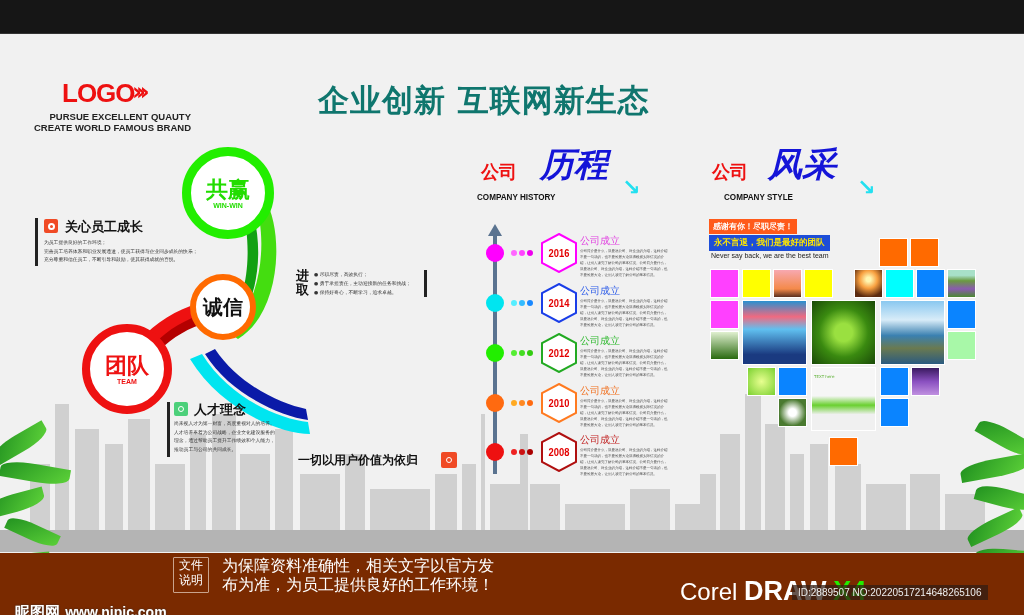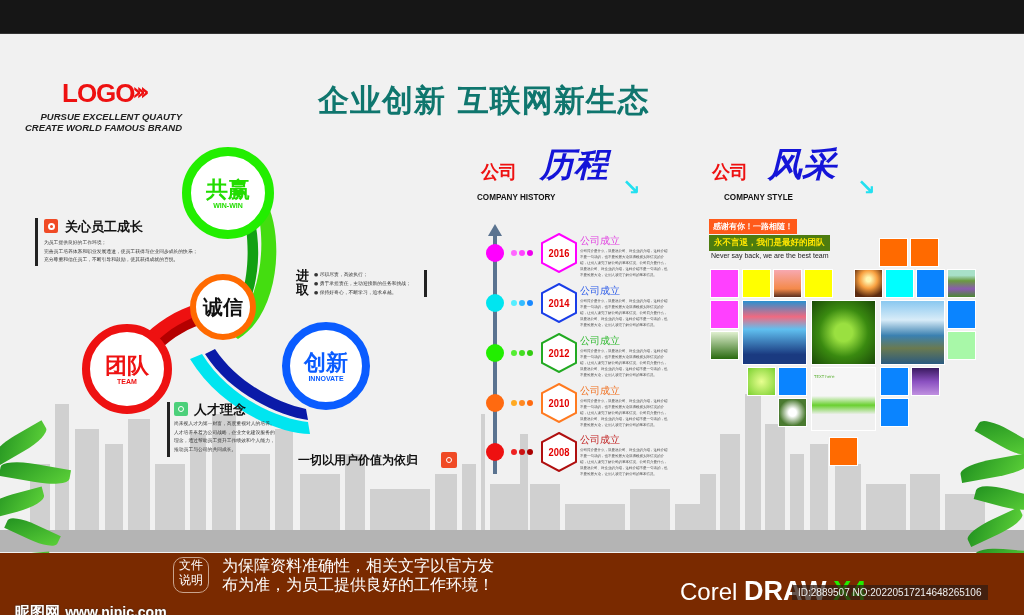--- a/index.html
+++ b/index.html
@@ -39,21 +39,21 @@
   .tl-body { position:absolute; font-size:3.5px; color:#444; line-height:6px; width:90px; }
 
   .section-head-cn { font-weight:bold; font-size:18px; color:#ee1111; }
   .section-head-big { font-family:"DejaVu Serif", serif; font-style:italic; font-weight:bold; color:#1414d8; font-size:34px; }
   .section-head-en { font-family:"Liberation Sans", sans-serif; font-weight:bold; font-size:9px; color:#111; transform:scaleX(0.9); transform-origin:left; }
 
   .tile { position:absolute; border:1px solid #fff; }
 
   
   #footer { position:absolute; left:0; top:553px; width:1024px; height:62px; background:#7a2a00; }
-  .foot-box { position:absolute; border:1px solid #c9a38c; border-radius:10px; color:#fff; font-size:12px; line-height:15px; text-align:center; }
+  .foot-box { position:absolute; border:1px solid #c9a38c; border-radius:1px; color:#fff; font-size:12px; line-height:15px; text-align:center; }
   .foot-note { position:absolute; color:#fff; font-size:16px; line-height:19px; }
   .foot-big { position:absolute; color:#fff; font-size:27px; }
   .foot-corel { position:absolute; color:#fff; font-family:"Liberation Sans", sans-serif; font-size:24px; }
   .foot-id { position:absolute; background:rgba(50,30,20,0.75); color:#eee; font-size:10px; padding:2px 6px; font-family:"Liberation Sans", sans-serif; }
   .watermark { position:absolute; color:#fff; font-weight:bold; font-size:15px; text-shadow:0 0 2px #333; }
 
   .leaf { position:absolute; border-radius: 50% 0 50% 0; background: linear-gradient(135deg,#1f8f1f,#5fd43a); }
 </style>
 </head>
 <body>
@@ -95,21 +95,21 @@
     <div class="sky" style="left:866px;top:450px;width:40px;height:50px;"></div>
     <div class="sky" style="left:910px;top:440px;width:30px;height:60px;"></div>
     <div class="sky" style="left:945px;top:460px;width:40px;height:40px;"></div>
   </div>
   <div class="ground"></div>
 
   <div class="abs" style="left:62px;top:44px;">
     <span class="logo-text">LOGO</span>
   </div>
   <div class="abs logo-arrows" style="left:132px;top:44px;">›››</div>
-  <div class="abs slogan" style="left:24px;top:77px;width:158px;font-style:italic;">
+  <div class="abs slogan" style="left:33px;top:77px;width:158px;">
     <div>PURSUE EXCELLENT QUAUTY</div>
     <div>CREATE WORLD FAMOUS BRAND</div>
   </div>
 
   <div class="abs main-title" style="left:318px;top:46px;">企业创新 互联网新生态</div>
 
   <svg class="abs" style="left:80px;top:110px;" width="300" height="300">
     <path d="M185 55 C 205 90, 200 170, 158 195 L 148 188 C 182 160, 188 95, 175 58 Z" fill="#44dd10"></path>
     <path d="M170 60 C 185 100, 180 160, 150 188 L 145 182 C 170 155, 172 100, 162 64 Z" fill="#12a012"></path>
     <path d="M40 230 C 60 175, 120 150, 160 155 L 155 168 C 120 166, 70 190, 50 235 Z" fill="#ee1111"></path>
@@ -119,24 +119,20 @@
   </svg>
 
   <div class="ring" style="left:182px;top:113px;width:92px;height:92px;border:9px solid #22ee00;">
     <div class="cn" style="color:#22dd00;">共赢</div>
     <div class="en" style="color:#22dd00;">WIN-WIN</div>
   </div>
   <div class="ring" style="left:82px;top:290px;width:90px;height:90px;border:8px solid #ee1111;">
     <div class="cn" style="color:#ee1111;">团队</div>
     <div class="en" style="color:#ee1111;">TEAM</div>
   </div>
-  <div class="ring" style="left:282px;top:288px;width:88px;height:88px;border:8px solid #0a5cff;">
-    <div class="cn" style="color:#0a5cff;">创新</div>
-    <div class="en" style="color:#0a5cff;">INNOVATE</div>
-  </div>
   <div class="ring" style="left:190px;top:240px;width:66px;height:66px;border:6px solid #ff6a00;">
     <div class="cn" style="color:#111;font-size:20px;">诚信</div>
   </div>
 
   <div class="vbar" style="left:35px;top:184px;height:48px;"></div>
   <div class="icon-box" style="left:44px;top:185px;background:#f04a25;">
     <div style="width:7px;height:7px;border:2px solid #fff;border-radius:50%;"></div>
   </div>
   <div class="abs sec-title" style="left:65px;top:184px;">关心员工成长</div>
   <div class="abs small-text" style="left:44px;top:205px;width:180px;">
@@ -244,22 +240,22 @@
     <div class="hex-year" style="left:540px;top:398px;">2008</div>
     <div class="tl-title" style="left:580px;top:399px;color:#c02020;">公司成立</div>
     <div class="tl-body" style="left:580px;top:413px;height:38px;overflow:hidden;">公司简介是什么，就是说公司、对企业的介绍，这样介绍不是一句话的，也不是长篇大论就得根据实际情况的介绍，让别人读完了解公司的基本情况。公司简介是什么，就是说公司、对企业的介绍，这样介绍不是一句话的，也不是长篇大论，让别人读完了解公司的基本情况。</div>
   </div>
 
   <div class="abs section-head-cn" style="left:712px;top:126px;">公司</div>
   <div class="abs section-head-big" style="left:768px;top:108px;">风采</div>
   <div class="abs section-head-en" style="left:724px;top:158px;">COMPANY STYLE</div>
   <div class="abs" style="left:857px;top:141px;color:#22e0f0;font-size:22px;font-weight:bold;">↘</div>
 
-  <div class="abs" style="left:709px;top:185px;background:#ff5a1a;color:#fff;font-size:8px;font-weight:bold;padding:2px 4px;">感谢有你！一路相随！</div>
-  <div class="abs" style="left:709px;top:201px;background:#4d7c0f;color:#ffe600;font-size:8.5px;font-weight:bold;padding:2px 5px;">永不言退，我们是最好的团队</div>
+  <div class="abs" style="left:709px;top:185px;background:#ff5a1a;color:#fff;font-size:8px;font-weight:bold;padding:2px 4px;">感谢有你！尽职尽责！</div>
+  <div class="abs" style="left:709px;top:201px;background:#1d4ed8;color:#ffe600;font-size:8.5px;font-weight:bold;padding:2px 5px;">永不言退，我们是最好的团队</div>
   <div class="abs" style="left:711px;top:218px;color:#222;font-size:7px;font-family:'Liberation Sans',sans-serif;">Never say back, we are the best team</div>
 
   <div>
     <div class="tile" style="left:879px;top:204px;width:29px;height:29px;background:#ff6a00;"></div>
     <div class="tile" style="left:910px;top:204px;width:29px;height:29px;background:#ff6a00;"></div>
 
     <div class="tile" style="left:710px;top:235px;width:29px;height:29px;background:#ff40ff;"></div>
     <div class="tile" style="left:742px;top:235px;width:29px;height:29px;background:#ffff00;"></div>
     <div class="tile" style="left:773px;top:235px;width:29px;height:29px;background:linear-gradient(#f7a8b0,#f48a4a 70%,#5a3020);"></div>
     <div class="tile" style="left:804px;top:235px;width:29px;height:29px;background:#ffff00;"></div>

